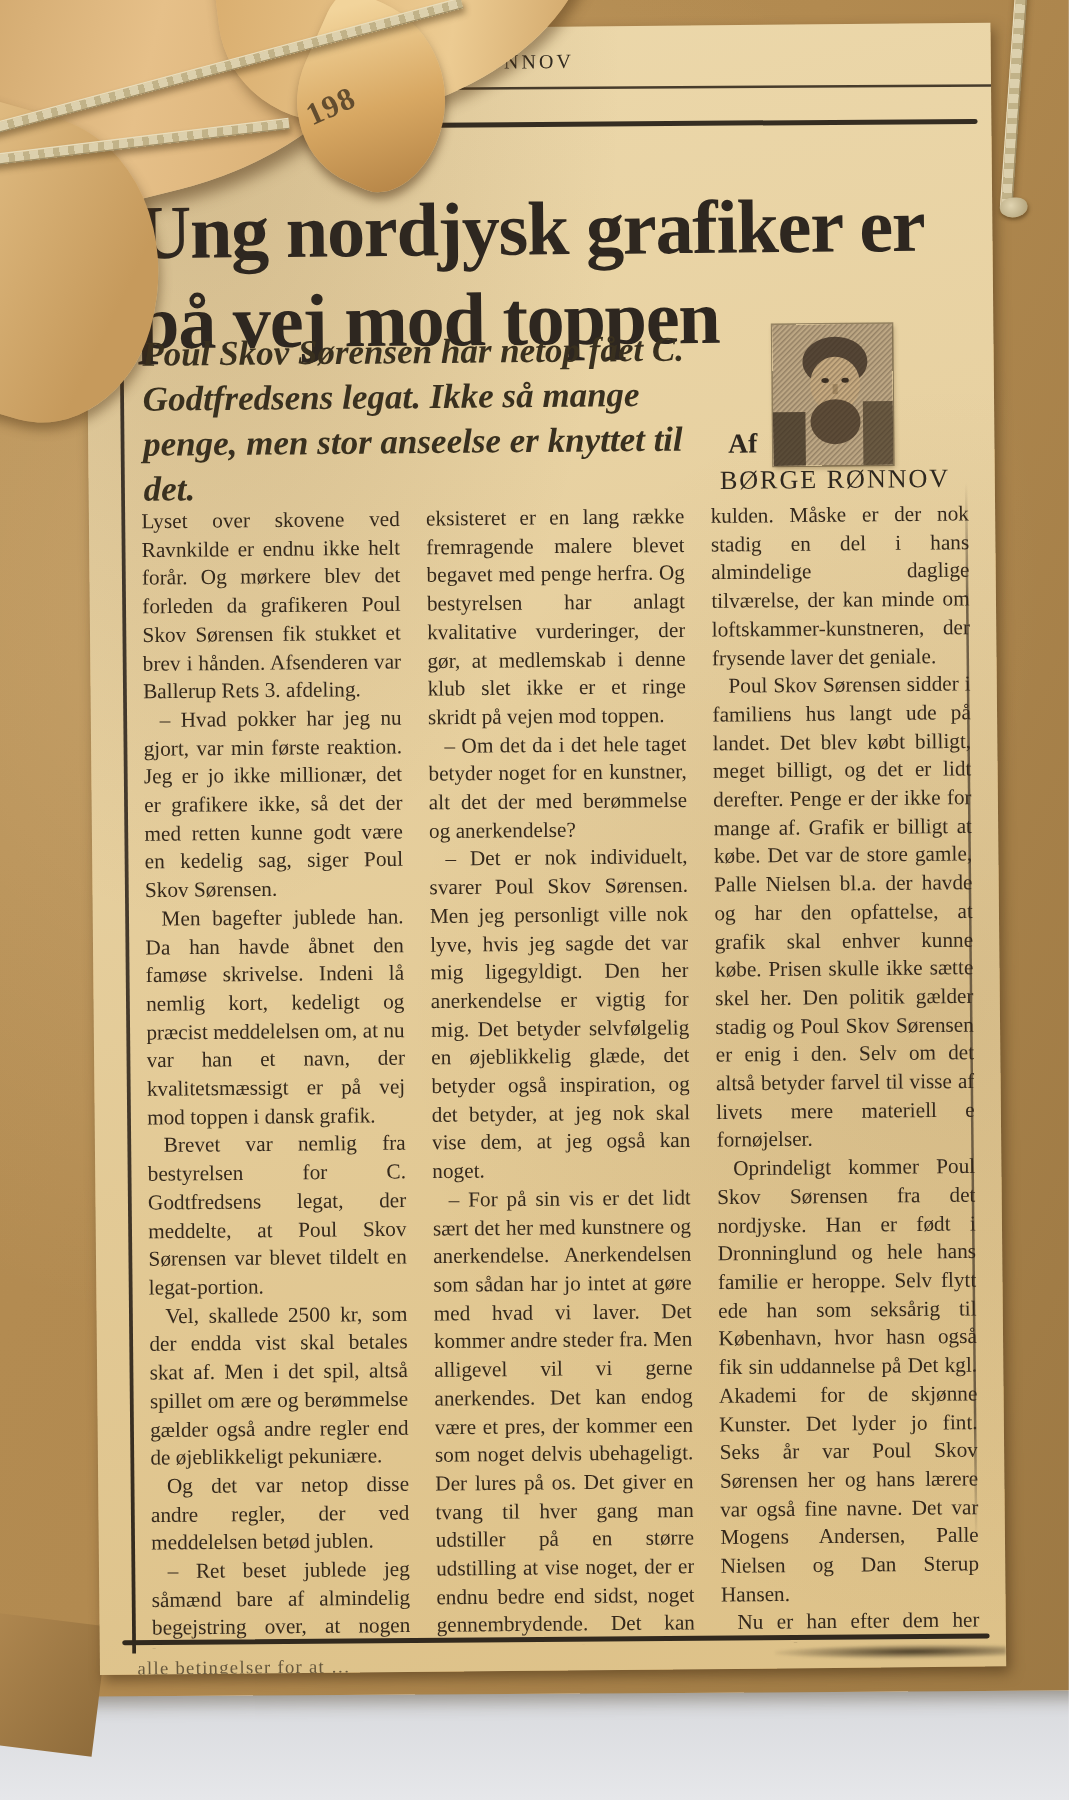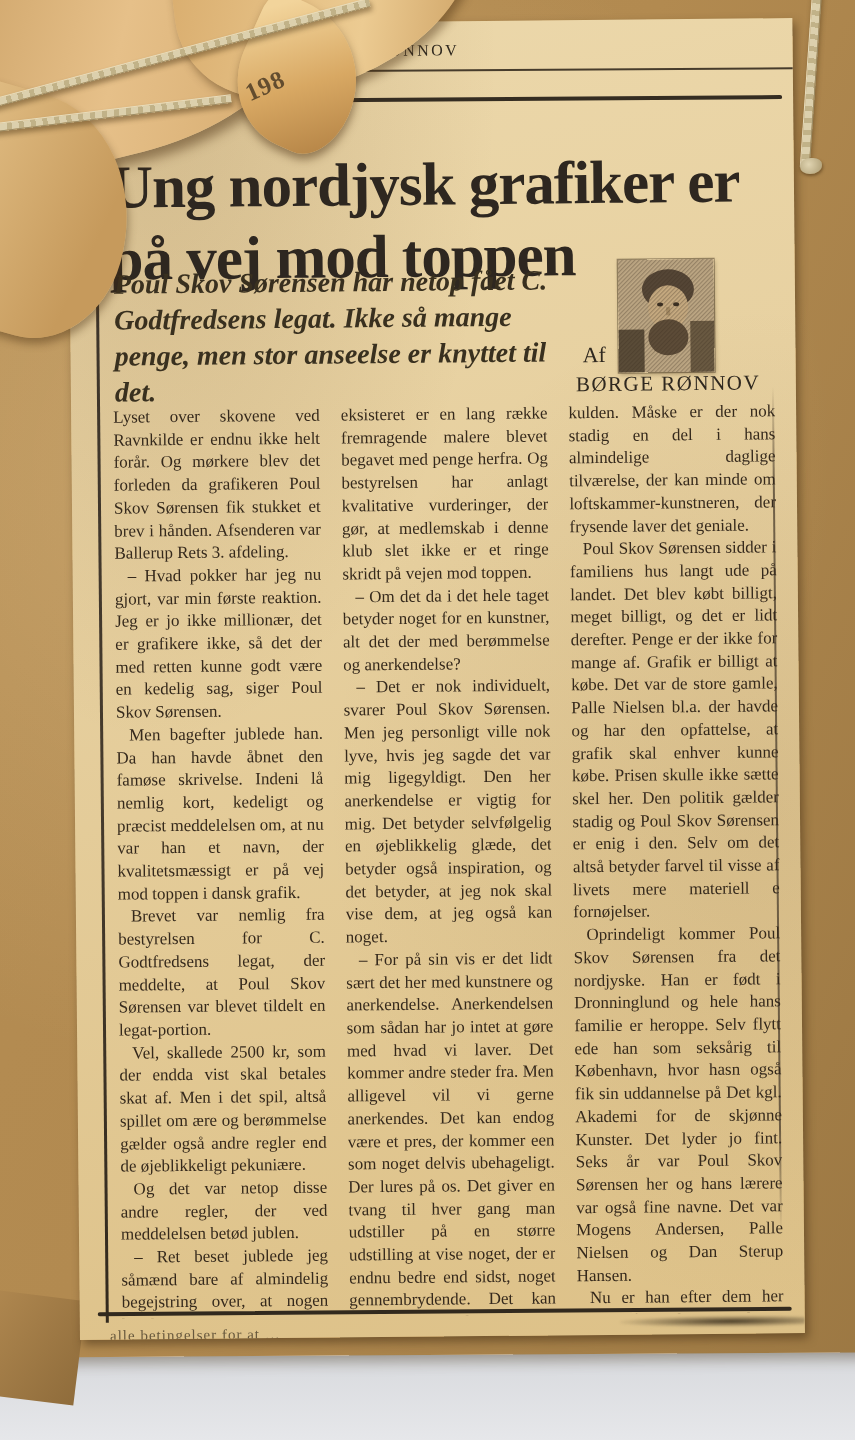--- a/index.html
+++ b/index.html
@@ -49,21 +49,21 @@
     filter:blur(1px);}
 
   .headline{position:absolute;left:40px;top:86px;width:665px;
     font-size:61px;line-height:72px;font-weight:bold;color:#2e2720;
     letter-spacing:-1px;}
   .standfirst{position:absolute;left:44px;top:242px;width:475px;
     font-size:28px;line-height:36px;font-weight:bold;font-style:italic;color:#39301f;}
 
   .photo{position:absolute;left:548px;top:240px;width:96px;height:113px;
     box-shadow:0 0 0 1px rgba(70,55,35,.5), 1px 2px 4px rgba(70,50,20,.35);}
-  .byline-af{position:absolute;left:512px;top:322px;font-size:22px;color:#2f281f;}
+  .byline-af{position:absolute;left:512px;top:322px;font-size:22px;color:#2f281f;font-weight:bold;}
   .byline-name{position:absolute;left:505px;top:352px;font-size:21px;
     letter-spacing:1.5px;color:#2f281f;white-space:nowrap;}
 
   .columns{position:absolute;left:42px;top:382px;width:662px;height:912px;
     display:flex;gap:21px;overflow:hidden;}
   .col{flex:1;font-size:17px;line-height:22.7px;color:#35291c;
     text-align:justify;overflow:hidden;}
   .col p{margin:0;}
   .col p + p{text-indent:13px;}
   .cutoff-line{position:absolute;left:30px;top:1303px;font-size:15px;

